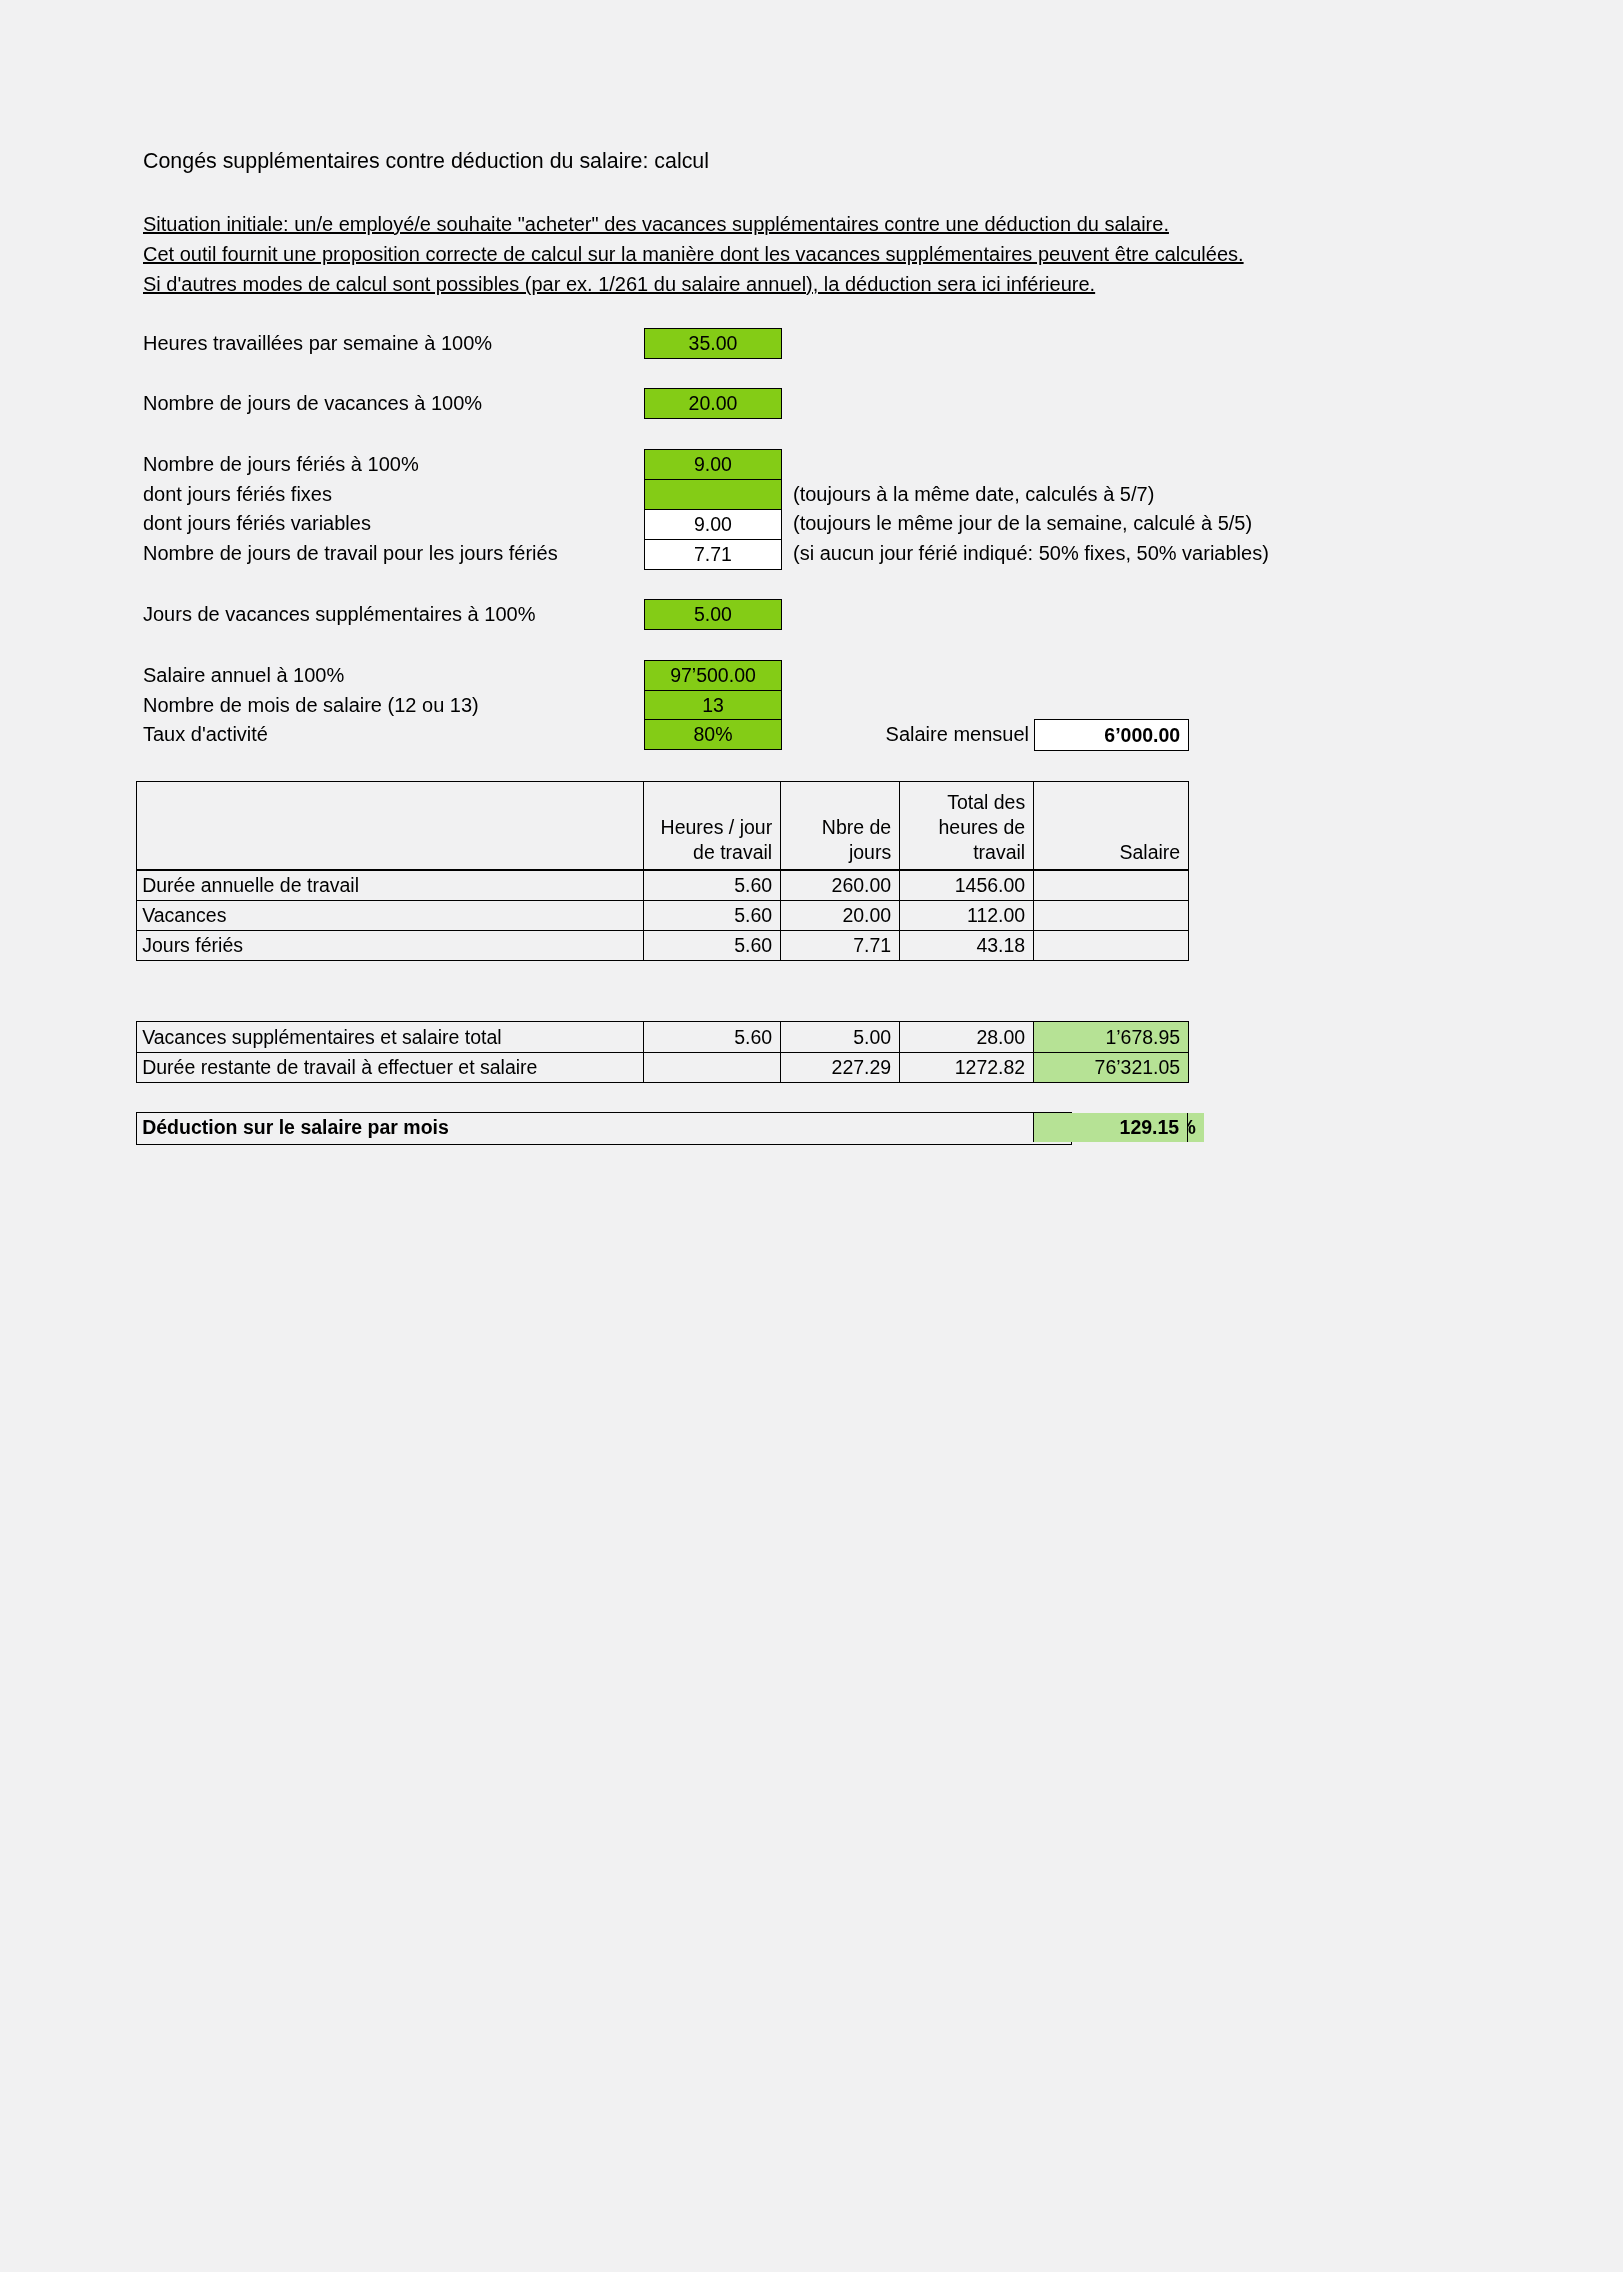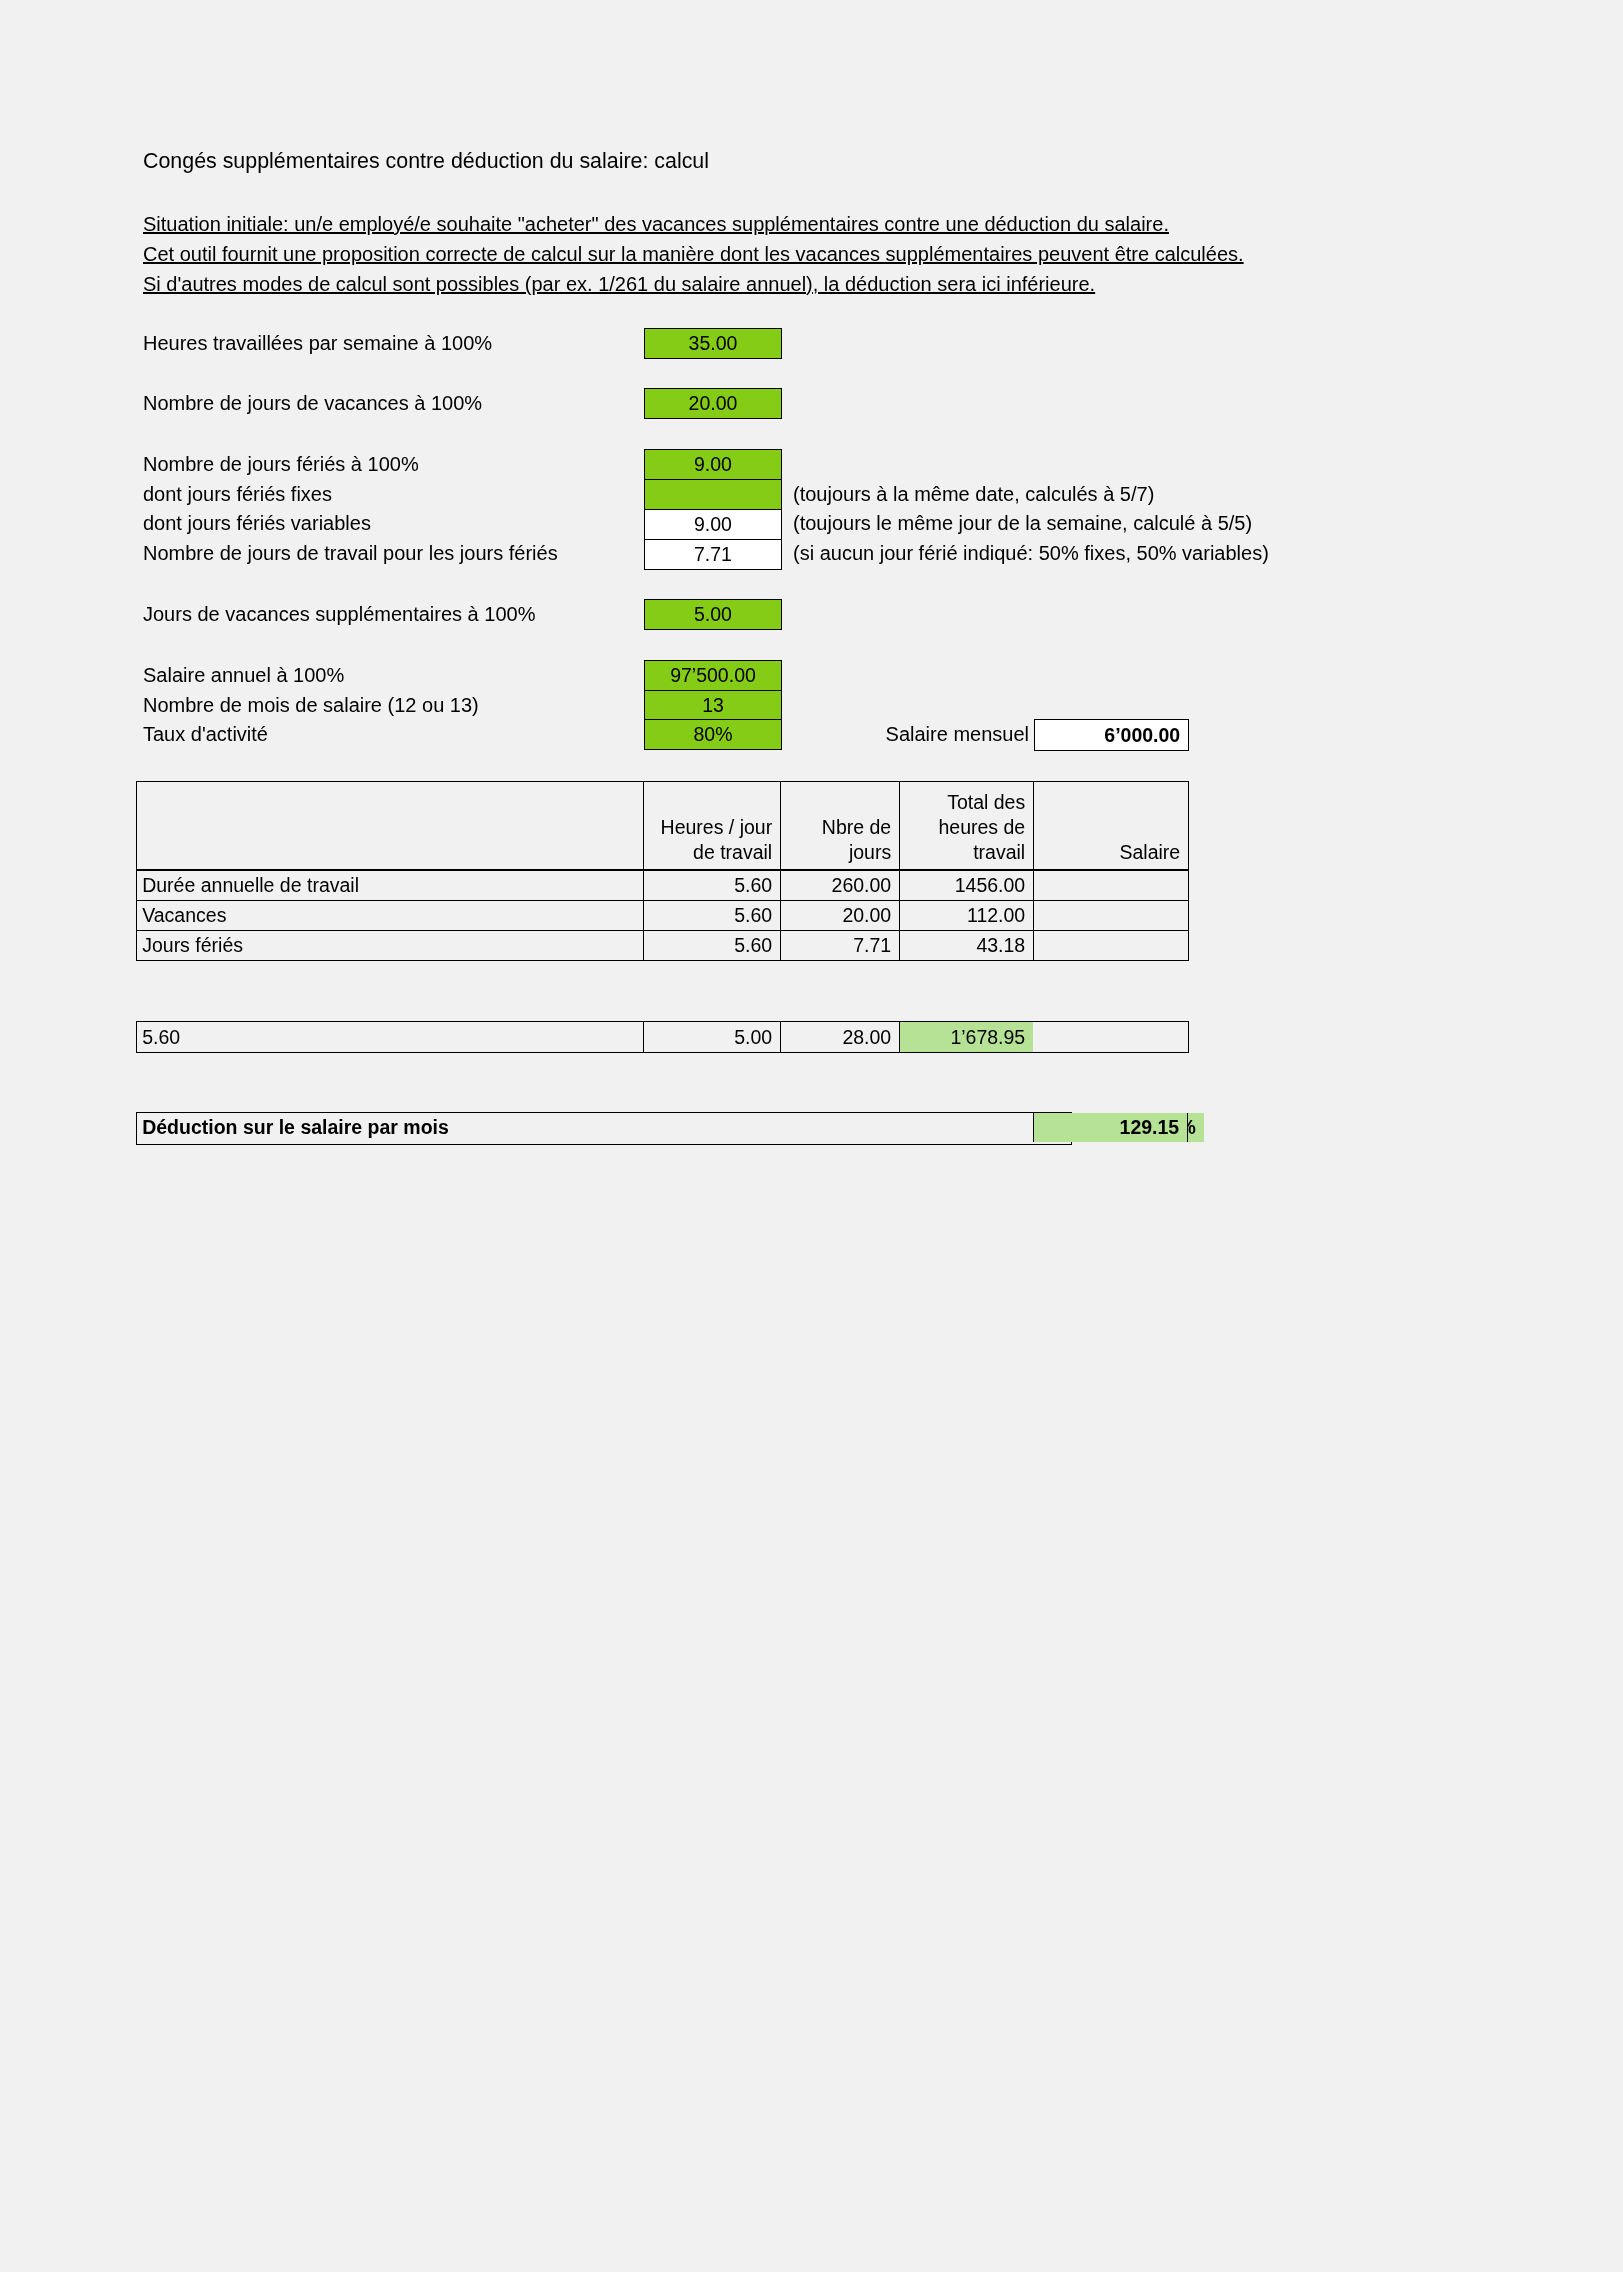--- a/index.html
+++ b/index.html
@@ -159,24 +159,32 @@
       <div class="tc">Jours fériés</div>
       <div class="tc">5.60</div>
       <div class="tc">7.71</div>
       <div class="tc">43.18</div>
       <div class="tc"></div>
     </div>
   </div>
 
   <div class="tbl" style="top:1021px; width:1053px">
     <div class="trow">
+      <div class="tc">Vacances supplémentaires et salaire total</div>
       <div class="tc">5.60</div>
       <div class="tc">5.00</div>
       <div class="tc">28.00</div>
       <div class="tc green">1’678.95</div>
+    </div>
+    <div class="trow">
+      <div class="tc">Durée restante de travail à effectuer et salaire</div>
+      <div class="tc"></div>
+      <div class="tc">227.29</div>
+      <div class="tc">1272.82</div>
+      <div class="tc green">76’321.05</div>
     </div>
   </div>
 
   <div class="ded">
     <div class="tc">Déduction sur le salaire par mois</div>
     <div class="tc green">129.15</div>
     <div class="tc green">-2.15%</div>
   </div>
 
 </div>

